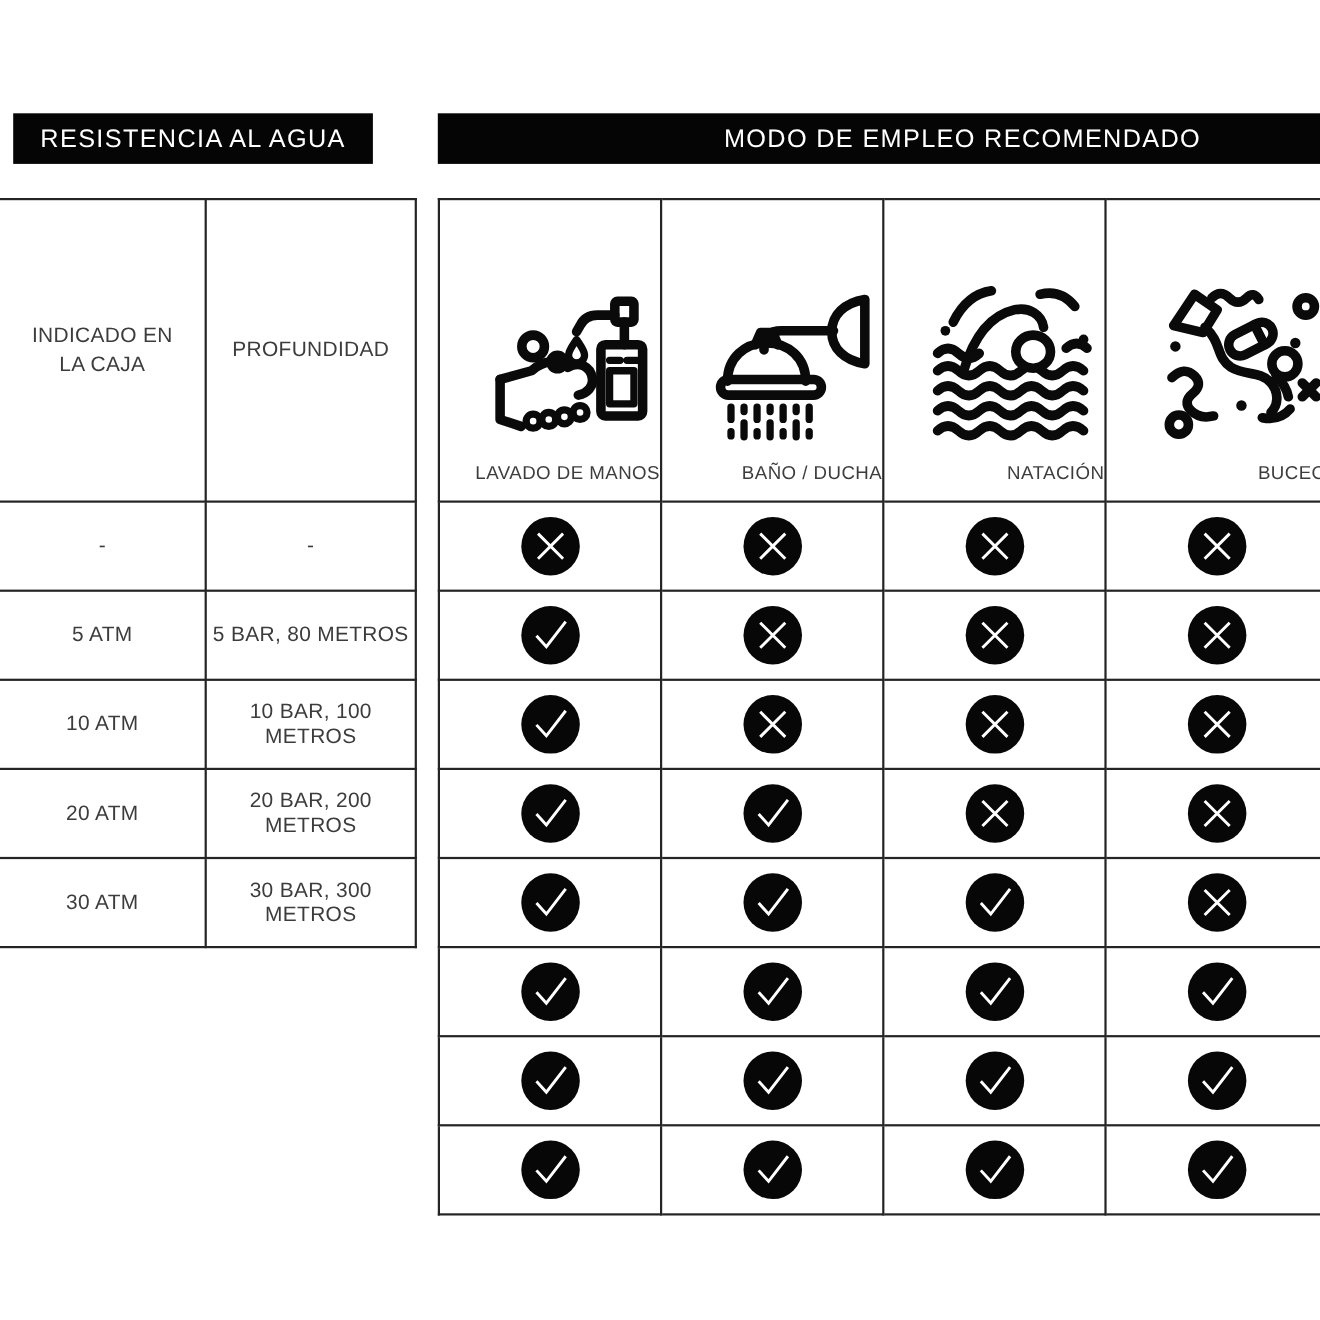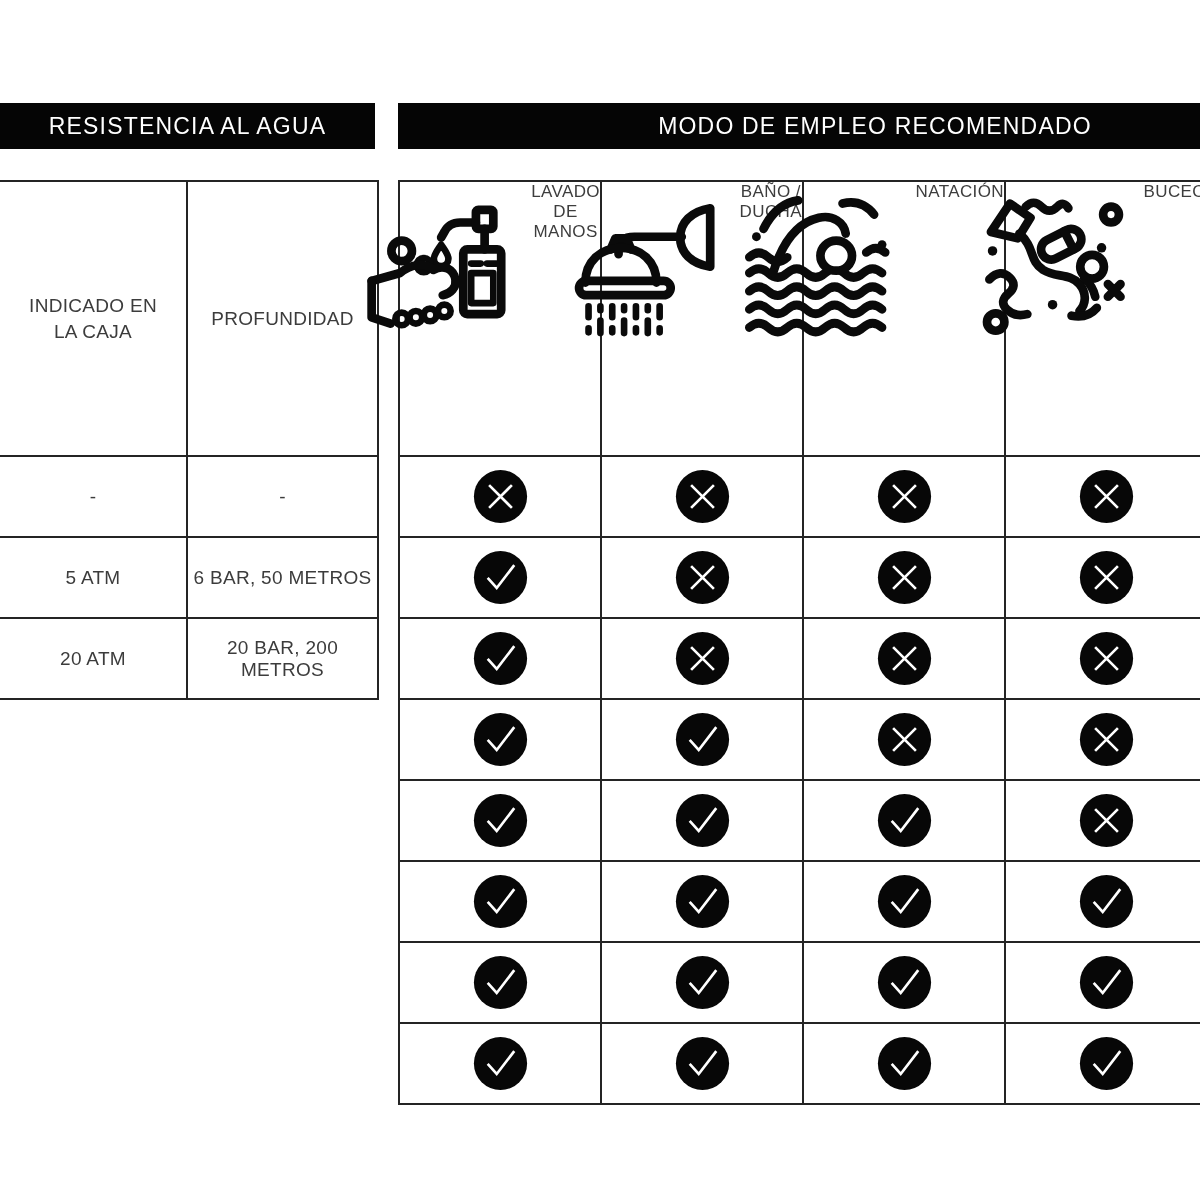--- a/index.html
+++ b/index.html
@@ -6,40 +6,40 @@
   body{
     width:1200px;height:1200px;position:relative;background:#ffffff;
     font-family:"Liberation Sans", sans-serif;color:#3c3c3c;
     -webkit-font-smoothing:antialiased;
   }
   .hdr-bar{
     position:absolute;top:103px;height:46px;background:#050505;color:#fff;
     display:flex;align-items:center;justify-content:center;
     font-size:23px;letter-spacing:1.2px;font-weight:400;
   }
-  #hdr-left{left:0;width:375px;}
+  #hdr-left{left:12px;width:327px;}
   #hdr-right{left:398px;width:954px;}
 
   table{border-collapse:collapse;position:absolute;top:180px;table-layout:fixed;}
   #tbl-left{left:0;width:375px;}
   #tbl-right{left:398px;width:802px;}
   td{
     border:2px solid #242424;text-align:center;vertical-align:middle;
     font-size:19px;color:#3c3c3c;letter-spacing:.3px;padding:0;
   }
   #tbl-left td:first-child{border-left:none;width:186px;}
   #tbl-left td:last-child{width:189px;}
   #tbl-right td{width:200px;}
   #tbl-right td:last-child{border-right:none;}
   tr.hdr-row td{height:273px;}
   tr.data-row td{height:79px;}
   .two-line{padding:0 22px;line-height:1.35;}
 
   .activity{
-    height:100%;display:flex;flex-direction:row;align-items:flex-start;
+    height:100%;display:flex;flex-direction:column;align-items:flex-end;
     justify-content:flex-end;padding-bottom:15px;box-sizing:border-box;gap:14px;
   }
   .activity .label{font-size:17px;letter-spacing:.4px;color:#3d3d3d;}
   .icon svg{display:block;}
   .icon path,.icon rect,.icon circle,.icon ellipse,.icon line{
     fill:none;stroke:#0a0a0a;stroke-width:5.5;stroke-linecap:round;stroke-linejoin:round;
   }
   .icon .thin{stroke-width:4.2;}
   .icon .dot{fill:#0a0a0a;stroke:none;}
   .icon .whitefill{fill:#ffffff;}
@@ -64,25 +64,33 @@
     <td>
           <div class="two-line">PROFUNDIDAD</div>
         </td>
   </tr>
   <tr class="data-row">
     <td>-</td>
     <td>-</td>
   </tr>
   <tr class="data-row">
     <td>5 ATM</td>
-    <td>6 BAR, 50 METROS</td>
+    <td>5 BAR, 80 METROS</td>
+  </tr>
+  <tr class="data-row">
+    <td>10 ATM</td>
+    <td>10 BAR, 100 METROS</td>
   </tr>
   <tr class="data-row">
     <td>20 ATM</td>
     <td>20 BAR, 200 METROS</td>
+  </tr>
+  <tr class="data-row">
+    <td>30 ATM</td>
+    <td>30 BAR, 300 METROS</td>
   </tr>
 </tbody>
   </table>
 
 <table id="tbl-right">
   <tbody>
       <tr class="hdr-row">
     <td>
       <div class="activity">
         <span class="icon">

